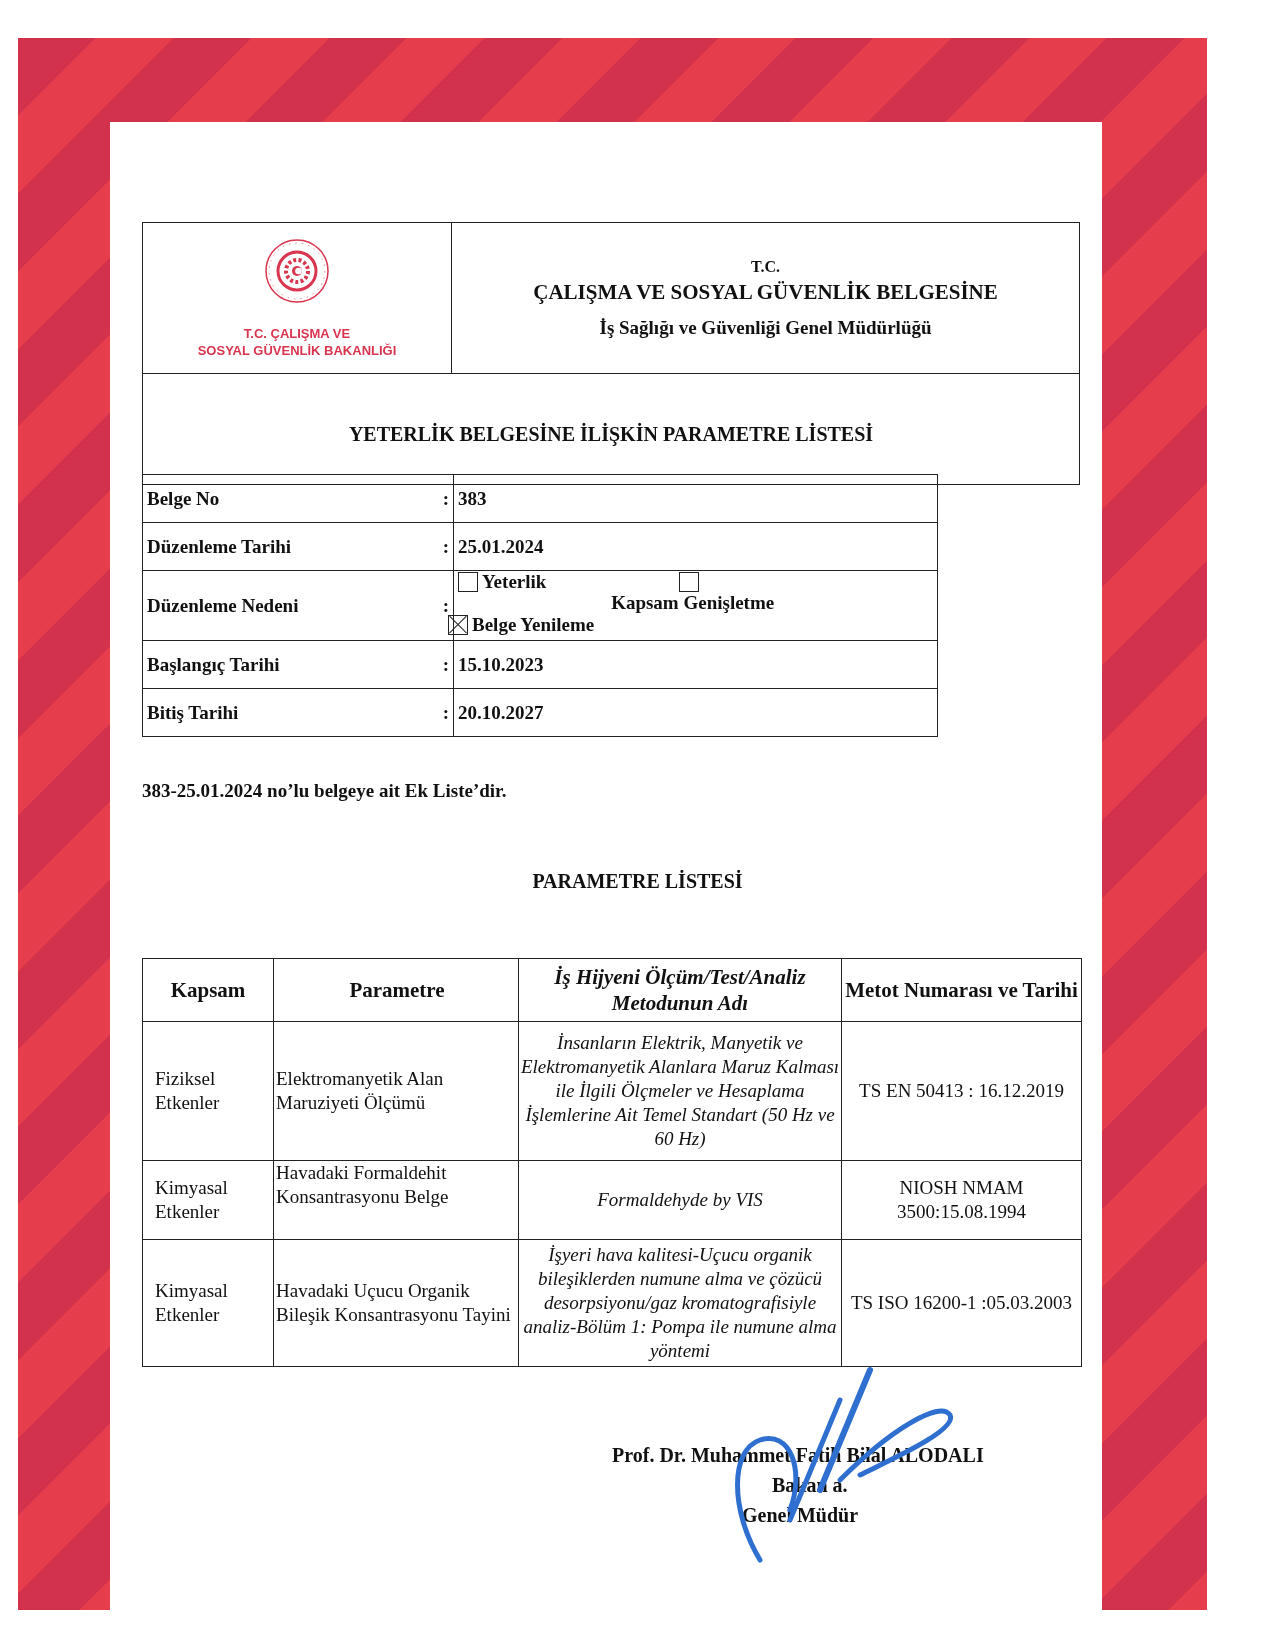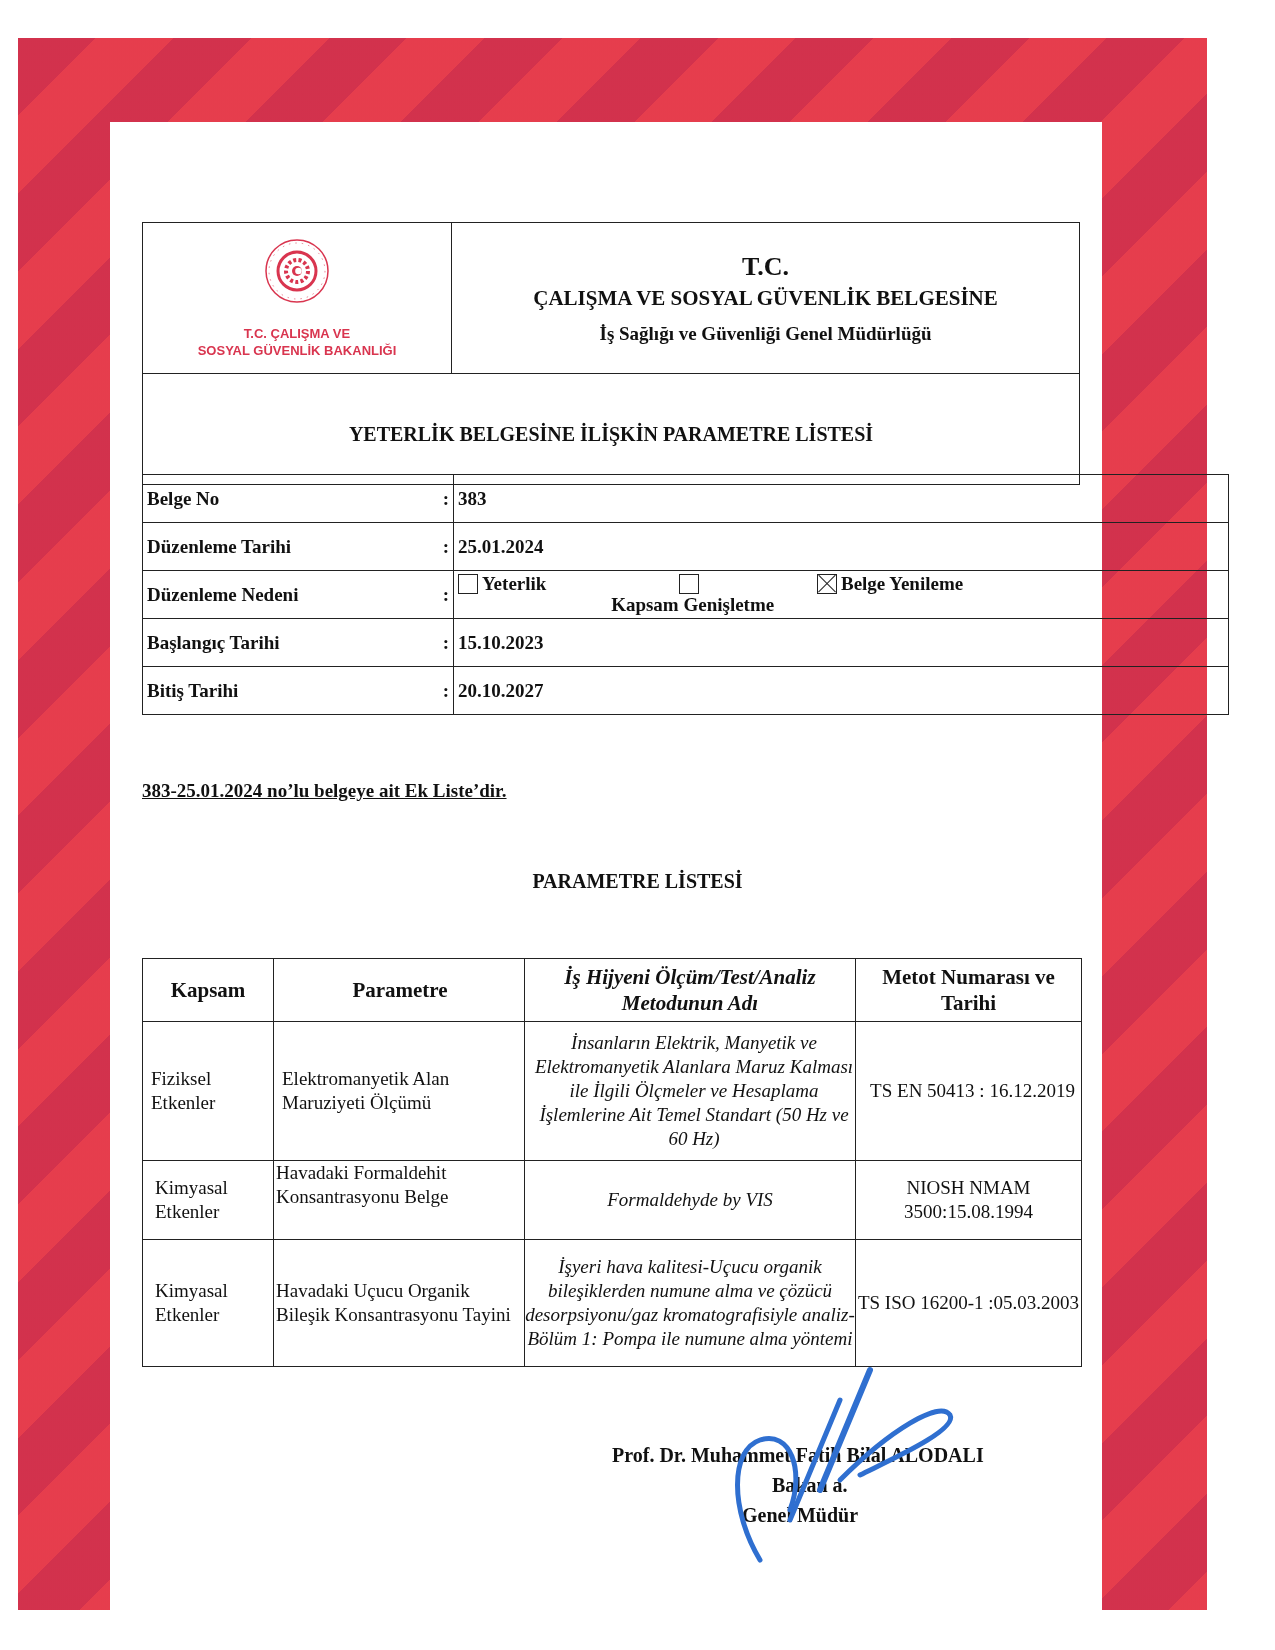--- a/index.html
+++ b/index.html
@@ -23,50 +23,50 @@
     background: #ffffff; z-index: 2;
   }
   .abs { position: absolute; z-index: 3; }
 
   
   .hdr { left: 142px; top: 222px; width: 938px; border-collapse: collapse; }
   table { border-collapse: collapse; }
   td, th { border: 1.5px solid #222; padding: 0; }
   .logo-cell { width: 308px; height: 150px; text-align: center; vertical-align: middle; }
   .title-cell { text-align: center; vertical-align: middle; font-weight: bold; }
-  .t1 { font-size: 26px; margin-bottom: 4px; }
+  .t1 { font-size: 16px; margin-bottom: 4px; }
   .t2 { font-size: 21px; margin-bottom: 12px; }
   .t3 { font-size: 19px; }
   .logo-text { color: #d9354f; font-family: "Liberation Sans", "DejaVu Sans", sans-serif; font-weight: bold; font-size: 13px; line-height: 17px; margin-top: 16px; }
   .doc-title-cell { height: 100px; text-align: center; vertical-align: middle; font-weight: bold; font-size: 20px; padding-top: 10px; }
 
   .info td { height: 47px; font-weight: bold; font-size: 19px; vertical-align: middle; }
   .info .lbl { border-right: none; padding-left: 4px; width: 280px; }
   .info .colon { border-left: none; width: 22px; text-align: right; padding-right: 4px; }
   .info .val { padding-left: 4px; }
   .info .tall td { height: 80px; }
   .chk { display: inline-flex; align-items: center; margin-right: 48px; }
   .box { display: inline-block; width: 18px; height: 18px; border: 1.5px solid #222; margin-right: 4px; position: relative; }
   .box.checked::before, .box.checked::after {
     content: ""; position: absolute; left: -3px; top: 8px; width: 24px; height: 1.3px; background: #222;
   }
   .box.checked::before { transform: rotate(45deg); }
   .box.checked::after { transform: rotate(-45deg); }
 
-  .note { left: 142px; top: 780px; font-weight: bold; font-size: 19px; text-decoration: underline; }
+  .note { left: 142px; top: 780px; font-weight: bold; font-size: 19px; }
   .section-title { left: 0; width: 1275px; top: 870px; text-align: center; font-weight: bold; font-size: 20px; }
 
   .params { left: 142px; top: 958px; width: 940px; }
   .params th { font-weight: bold; font-size: 21px; line-height: 26px; height: 62px; text-align: center; vertical-align: middle; font-family: "Liberation Serif", serif; }
   .params td { font-size: 19px; line-height: 24px; vertical-align: middle; }
   .params .c1 { width: 118px; padding-left: 12px; text-align: left; }
   .params .c2 { width: 242px; padding-left: 2px; text-align: left; }
   .params .c3 { width: 322px; text-align: center; font-style: italic; }
   .params .c4 { text-align: center; }
-  .params tr.r1 td { height: 138px; padding-left: 8px; }
+  .params tr.r1 td { height: 138px; }
   .params tr.r2 td { height: 78px; }
   .params tr.r3 td { height: 126px; }
   .params tr.r2 td.c2 { vertical-align: top; }
 
   .sig { left: 612px; top: 1440px; width: 440px; font-weight: bold; font-size: 20px; line-height: 30px; }
   .sig .l1 { display: block; }
   .sig .l2 { display: block; margin-left: 160px; }
   .sig .l3 { display: block; margin-left: 130px; }
   .signature-svg { position: absolute; left: 720px; top: 1360px; width: 280px; height: 210px; z-index: 4; }
 </style>
@@ -98,21 +98,21 @@
       <div class="t2">ÇALIŞMA VE SOSYAL GÜVENLİK BELGESİNE</div>
       <div class="t3">İş Sağlığı ve Güvenliği Genel Müdürlüğü</div>
     </td>
   </tr>
   <tr>
     <td colspan="2" class="doc-title-cell">YETERLİK BELGESİNE İLİŞKİN PARAMETRE LİSTESİ</td>
   </tr>
 </tbody>
   </table>
 
-<table class="abs info" style="left:142px; top:474px; width:1087px;">
+<table class="abs info" style="left:142px; top:474px; width:796px;">
   <tbody>
       <tr>
     <td class="lbl">Belge No</td>
     <td class="colon">:</td>
     <td class="val">383</td>
   </tr>
   <tr>
     <td class="lbl">Düzenleme Tarihi</td>
     <td class="colon">:</td>
     <td class="val">25.01.2024</td>

